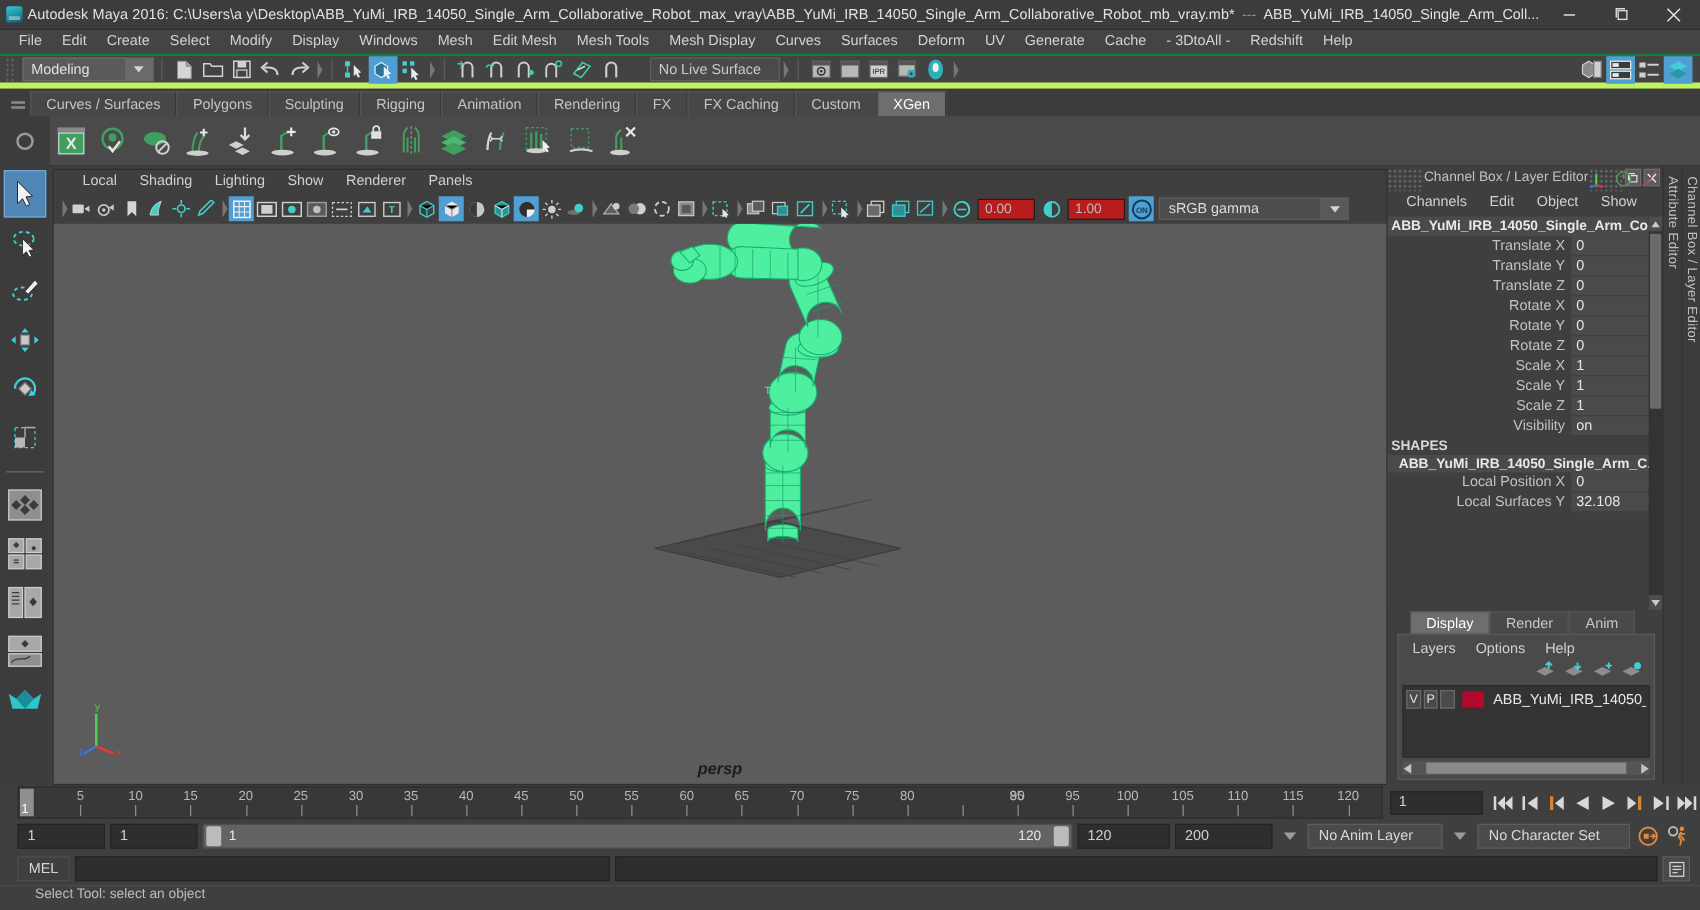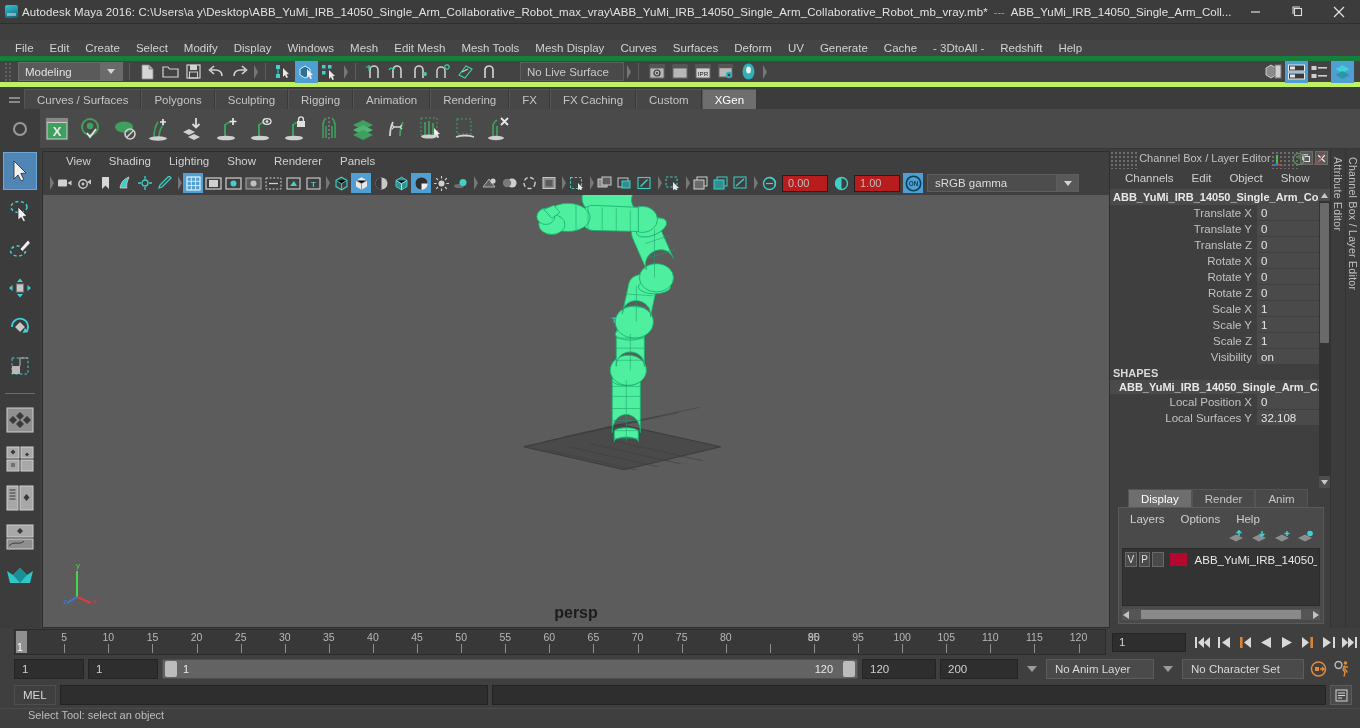--- a/index.html
+++ b/index.html
@@ -28,21 +28,21 @@
   .tb-sep { color:#9a9a9a; padding:0 6px; }
   .tb-title2 { font-size:11.5px; color:#e2e2e2; white-space:nowrap; }
   .tb-spacer { flex:1 1 auto; }
   .winbtns { display:flex; height:24px; }
   .winbtn { width:42px; height:24px; display:flex; align-items:center; justify-content:center; color:#dcdcdc; }
   .winbtn svg { display:block; }
 
   
   .menubar {
     height:21px; background:#444; display:flex; align-items:center; flex:none;
-    padding-left:7px; border-bottom:5px solid #15803d;margin-top:16px;
+    padding-left:7px; border-bottom:2px solid #15803d;
   }
   .menuitem { padding:0 8px; height:21px; line-height:21px; font-size:11.5px; color:#d2d2d2; white-space:nowrap; }
 
   
   .statusline {
     height:26px; background:#434343; display:flex; align-items:center; flex:none;
     border-bottom:5px solid #bef264; padding-left:4px;
   }
   .grip { width:9px; height:20px; flex:none;
     background-image:radial-gradient(#666 0.8px, transparent 0.9px);
@@ -103,21 +103,21 @@
   .vi { width:20px; height:20px; display:flex; align-items:center; justify-content:center; flex:none; }
   .vi.on { background:#4f9fd4; }
   .vnum { width:46px; height:17px; background:#b91c1c; border:1px solid #1f1f1f; color:#bdbdbd;
      font-size:11px; display:flex; align-items:center; padding-left:5px; margin:0 3px; }
   .gamma { width:130px; height:18px; background:#4d4d4d; border:1px solid #5d5d5d; color:#dcdcdc;
       font-size:11.5px; display:flex; align-items:center; padding-left:7px; margin-left:4px;}
   .gamma-arw { width:22px; height:18px; background:#595959; border:1px solid #5d5d5d; border-left:none;
       display:flex; align-items:center; justify-content:center;}
   .viewport { flex:1 1 auto; background:#5c5c5c; position:relative; overflow:hidden; min-height:0;}
   .persp-label { position:absolute; left:50%; transform:translateX(-50%); bottom:5px;
-     font-size:16px; color:#1c1c1c; font-weight:bold; }
+     font-size:13px; color:#1c1c1c; font-weight:bold;font-style:italic; }
   .axisgiz { position:absolute; left:20px; bottom:22px; width:40px; height:46px; }
 
   
   .rdock { width:250px; display:flex; flex:none; background:#3f3f3f; }
   .cbox { flex:1 1 auto; display:flex; flex-direction:column; min-width:0; }
   .cbox-title { height:18px; display:flex; align-items:center; background:#3f3f3f; flex:none; }
   .cb-dots { width:34px; height:18px;
      background-image:radial-gradient(#6d6d6d 0.8px, transparent 0.9px);
      background-size:4px 4px; margin-top:4px;}
   .cb-ttext { flex:1 1 auto; text-align:center; font-size:11px; color:#c0c0c0; white-space:nowrap;}
@@ -643,21 +643,21 @@
       <div class="tbtn">
         <svg width="30" height="26" viewBox="0 0 30 26">
             <path d="M5 20L2 8l6 4 7-7 7 7 6-4-3 12z" fill="#2fc6c8"></path>
             <path d="M15 5l7 7-7 8-7-8z" fill="#1a8e96"></path>
           </svg>
       </div>
     </div>
 
     <div class="vpwrap">
       <div class="vpmenu">
-        <div class="mi">View</div>
+        <div class="mi">Local</div>
         <div class="mi">Shading</div>
         <div class="mi">Lighting</div>
         <div class="mi">Show</div>
         <div class="mi">Renderer</div>
         <div class="mi">Panels</div>
       </div>
 
       <div class="vptools">
         <div class="pbar"></div>
         <div class="vi">

